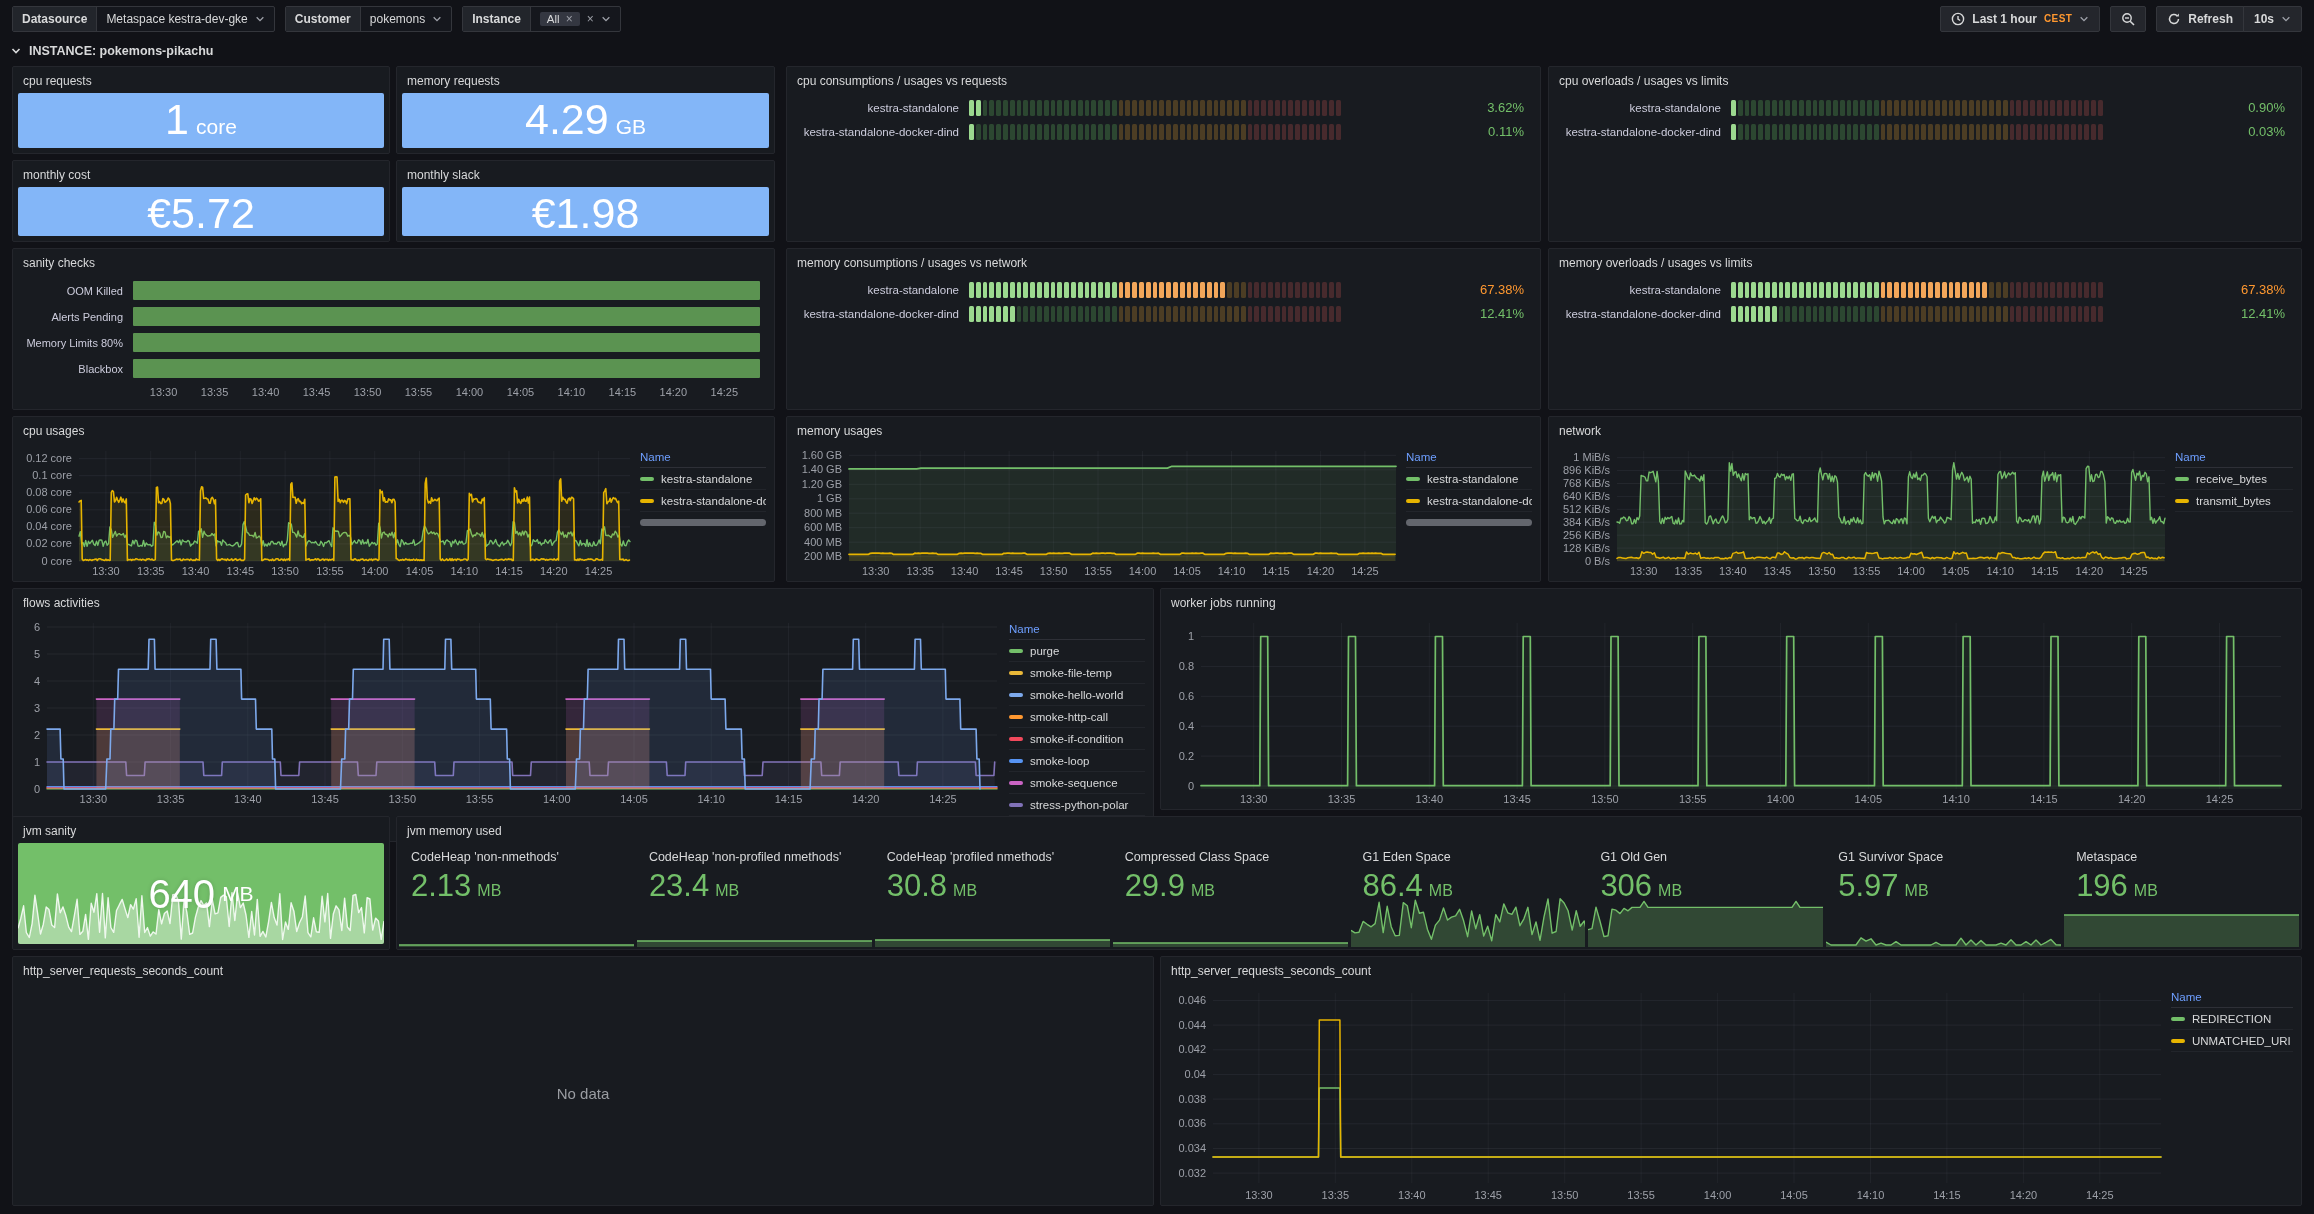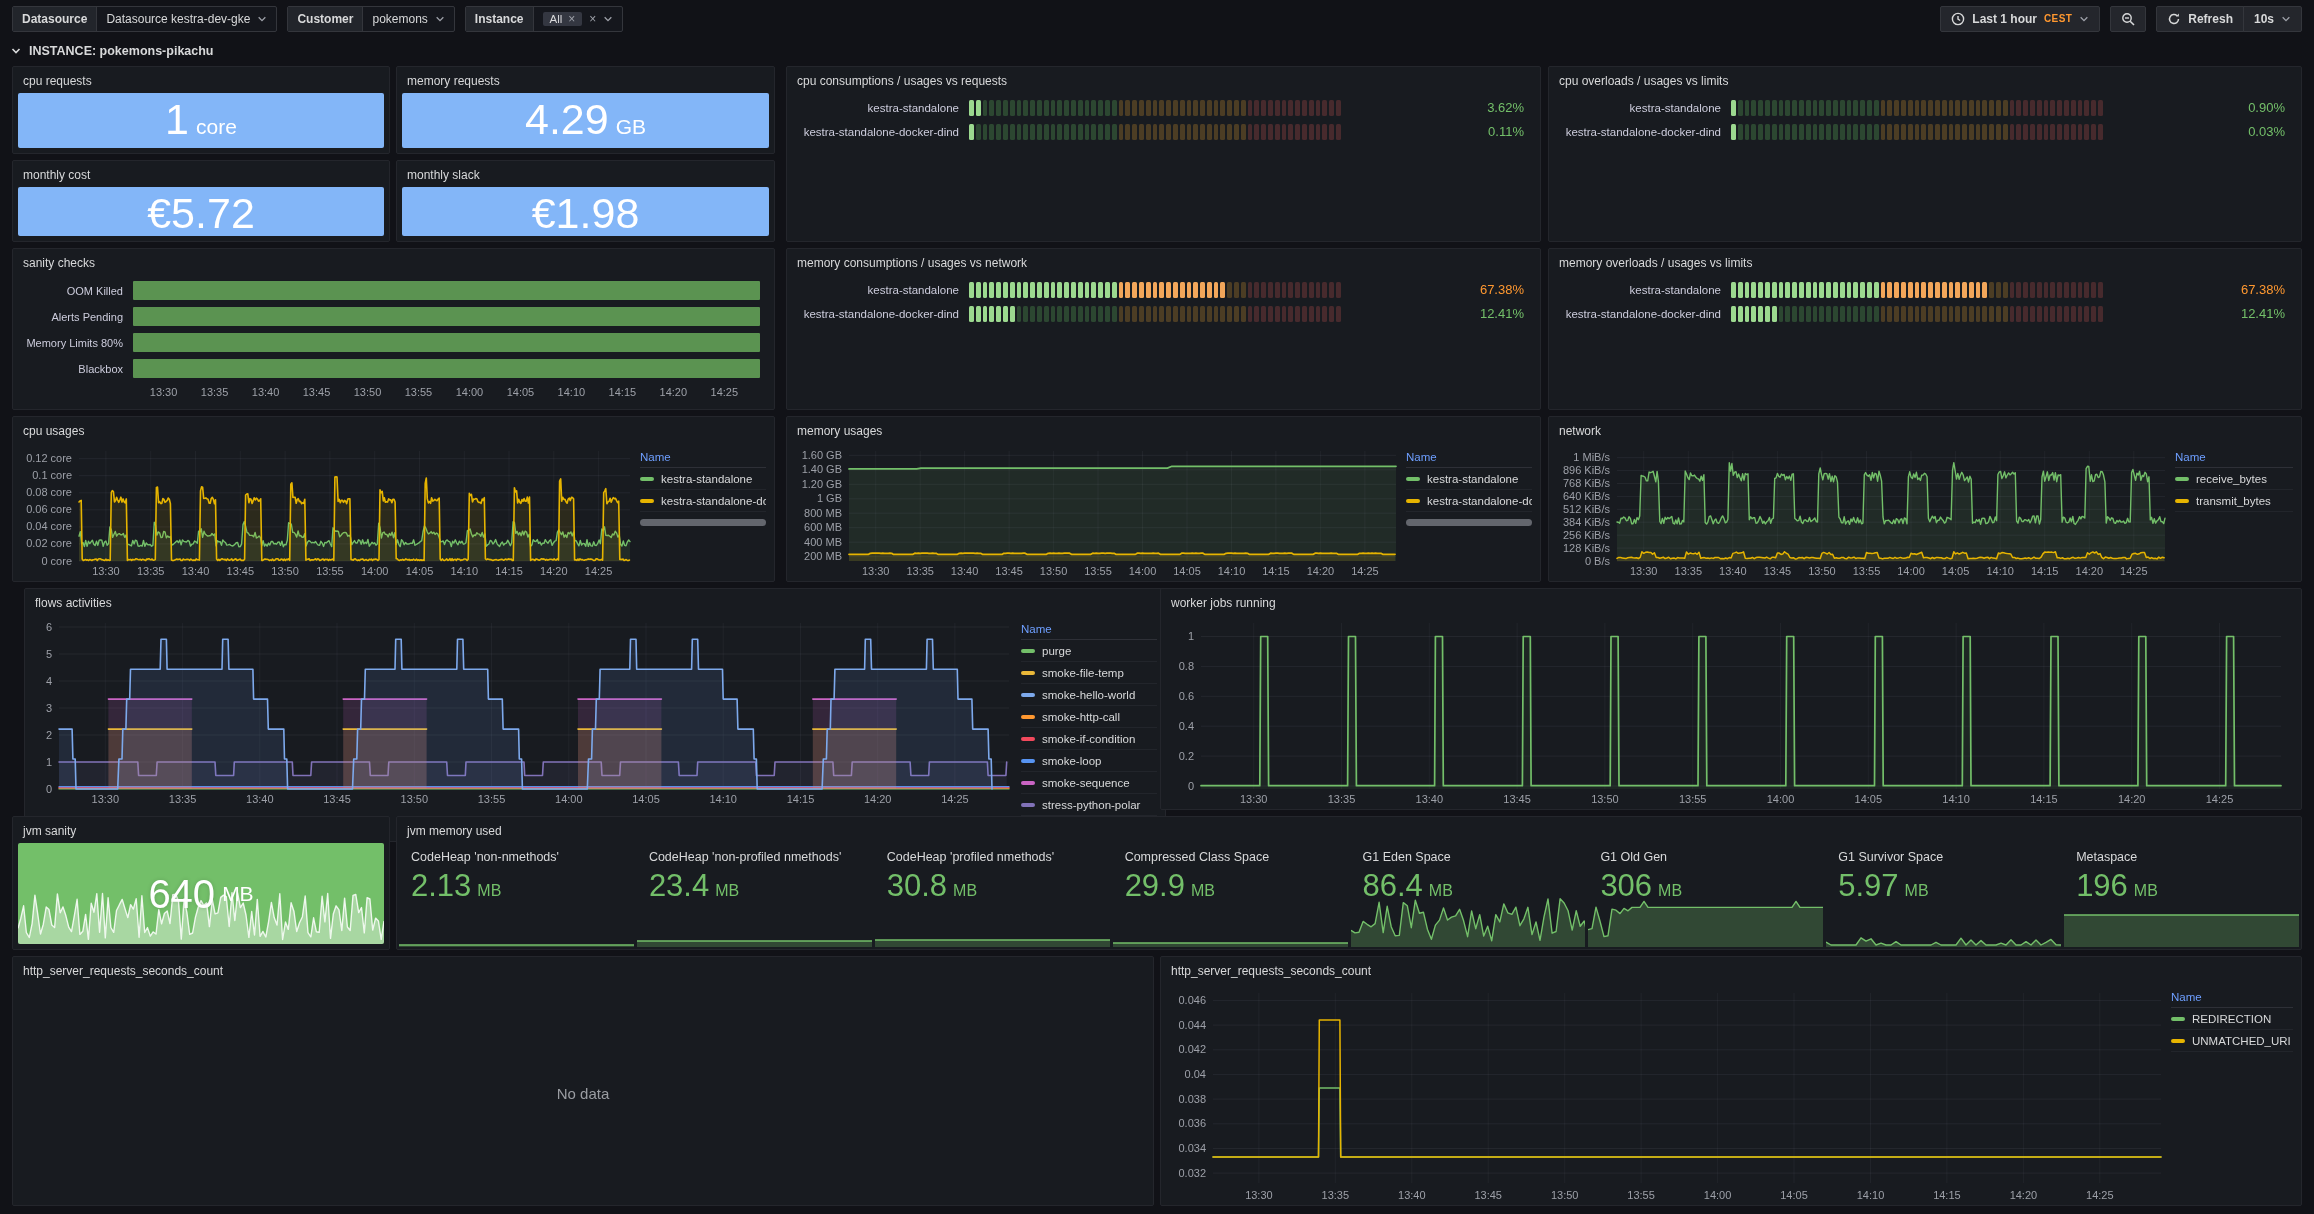--- a/index.html
+++ b/index.html
@@ -62,21 +62,21 @@
   .jspark{position:absolute;left:0;right:0;bottom:0;}
   .nodata{position:absolute;inset:24px 0 0 0;display:flex;align-items:center;justify-content:center;color:#9a9da2;font-size:15px;}
 </style>
 </head>
 <body>
 
 <div class="topbar">
   <div class="ctrl">
     <span class="ctrl-label">Datasource</span>
     <span class="ctrl-value">
-      <span>Datasource kestra-dev-gke</span>
+      <span>Metaspace kestra-dev-gke</span>
       <svg width="10" height="10" viewBox="0 0 12 12">
           <path d="M2 4l4 4 4-4" fill="none" stroke="#9da0a8" stroke-width="1.6"></path>
         </svg>
     </span>
   </div>
   <div class="ctrl">
     <span class="ctrl-label">Customer</span>
     <span class="ctrl-value">
       <span>pokemons</span>
       <svg width="10" height="10" viewBox="0 0 12 12">
@@ -904,21 +904,21 @@
           <span>receive_bytes</span>
         </div>
         <div class="lentry">
           <div class="lswatch" style="background: rgb(230, 180, 0);"></div>
           <span>transmit_bytes</span>
         </div>
       </div>
   </div>
 </div>
 
-<div class="panel" style="left:24px;top:588px;width:1142px;height:254px">
+<div class="panel" style="left:12px;top:588px;width:1142px;height:254px">
   <div class="ptitle">flows activities</div>
   <div class="pbody">
     <div class="chart" style="right:150px"><svg width="986" height="192">
           <line x1="76.3" y1="8" x2="76.3" y2="174" stroke="rgba(204,204,220,0.055)"></line>
           <text x="76.3" y="188" text-anchor="middle" font-size="11" fill="#9da0a8">13:30</text>
           <line x1="153.6" y1="8" x2="153.6" y2="174" stroke="rgba(204,204,220,0.055)"></line>
           <text x="153.6" y="188" text-anchor="middle" font-size="11" fill="#9da0a8">13:35</text>
           <line x1="230.8" y1="8" x2="230.8" y2="174" stroke="rgba(204,204,220,0.055)"></line>
           <text x="230.8" y="188" text-anchor="middle" font-size="11" fill="#9da0a8">13:40</text>
           <line x1="308.0" y1="8" x2="308.0" y2="174" stroke="rgba(204,204,220,0.055)"></line>

